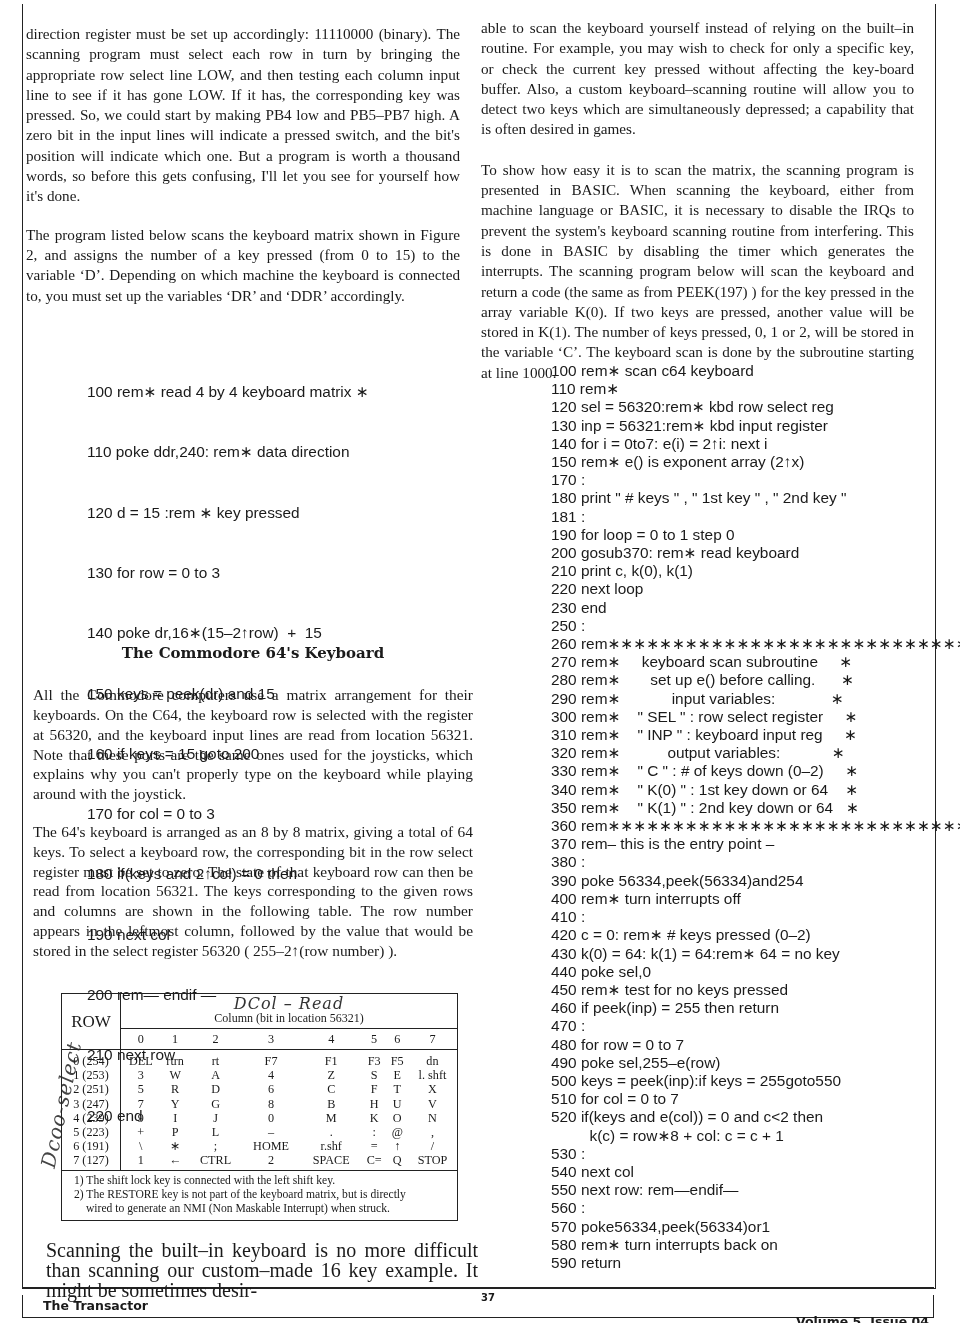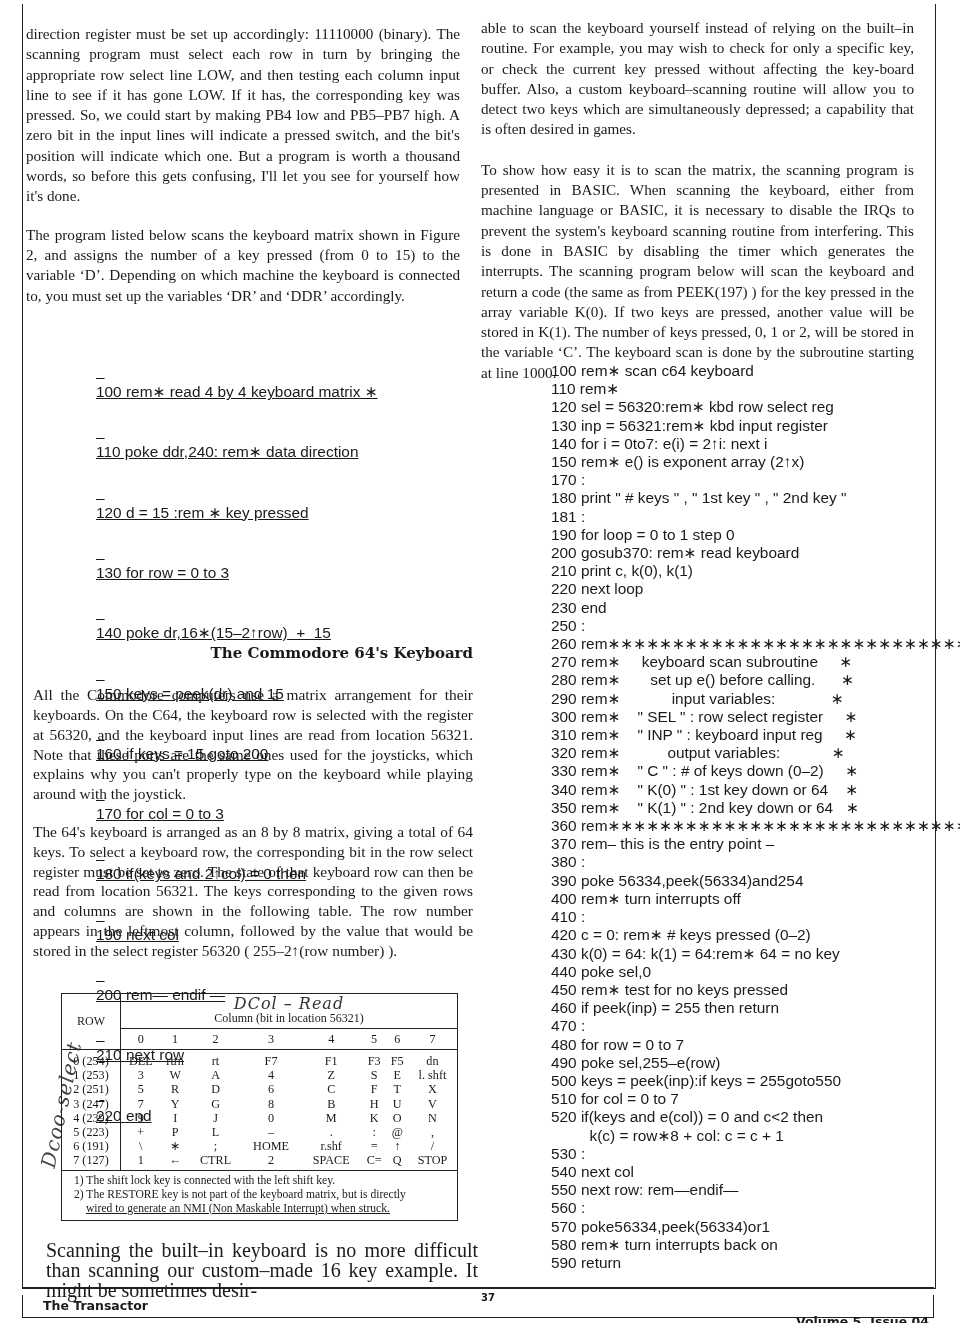--- a/index.html
+++ b/index.html
@@ -2,39 +2,39 @@
 <html><head>
 <meta charset="utf-8">
 <style>
   html, body { margin: 0; padding: 0; background: #ffffff; }
   body { width: 960px; height: 1323px; position: relative; overflow: hidden; color: #1a1a1a; }
   .page-frame { position: absolute; left: 22px; top: 4px; width: 912px; height: 1284px; border: 1.5px solid #222; border-top: none; }
   .col { position: absolute; font-family: "Liberation Serif", serif; font-size: 15.2px; line-height: 20.3px; text-align: justify; }
   .col-left { left: 26px; top: 24px; width: 434px; }
   .col-right { left: 481px; top: 18px; width: 433px; }
   .para { margin: 0 0 18px 0; }
-  .heading { font-family: "DejaVu Serif", serif; font-weight: bold; font-size: 15px; margin: 0 0 22px 0; text-align: right; }
+  .heading { font-family: "DejaVu Serif", serif; font-weight: bold; font-size: 15px; margin: 0 0 22px 0; text-align: center; }
   .code { font-family: "Liberation Sans", sans-serif; font-size: 15.4px; line-height: 20.1px; white-space: pre; text-align: left; }
-  .code-left { position: absolute; left: 96px; top: 342px; text-decoration: underline; }
+  .code-left { position: absolute; left: 87px; top: 342px; }
   .code-right { position: absolute; left: 551px; top: 362px; line-height: 18.2px; }
   .code-line { display: block; }
 
   .kbd-table-wrap { position: absolute; left: 61px; top: 993px; width: 395px; border: 1.5px solid #222; font-family: "Liberation Serif", serif; }
   table.kbd { border-collapse: collapse; width: 100%; font-size: 12.2px; }
   table.kbd td, table.kbd th { padding: 0; text-align: center; font-weight: normal; }
   .hdr-row td { border-bottom: 1.3px solid #222; }
   .row-head { width: 58px; border-right: 1.3px solid #222; }
   .col-caption { font-size: 12px; height: 32px; vertical-align: bottom; padding-bottom: 2px !important; }
   .hand { font-family: "DejaVu Serif", serif; font-style: italic; font-size: 16px; color: #333; letter-spacing: 1px; display: block; line-height: 14px; }
   .colnums td { height: 20px; }
   .data-rows td { line-height: 14.2px; font-size: 12.2px; }
   .data-rows tr:first-child td { padding-top: 4px; }
   .data-rows tr:last-child td { padding-bottom: 2px; }
   .notes { border-top: 1.3px solid #222; padding: 3px 8px 4px 12px; font-size: 11.6px; line-height: 14px; }
-  .notes .indent { padding-left: 12px; text-decoration: underline; }
+  .notes .indent { padding-left: 12px; }
   .side-hand { position: absolute; left: 16px; top: 1015px; width: 40px; height: 160px; }
   .side-hand span { position: absolute; left: 20px; top: 150px; transform: rotate(-78deg); transform-origin: left top; font-family: "DejaVu Serif", serif; font-style: italic; font-size: 20px; color: #444; white-space: nowrap; letter-spacing: 1px; }
 
   .closing { position: absolute; left: 46px; top: 1240px; width: 432px; font-family: "Liberation Serif", serif; font-size: 20px; line-height: 20px; text-align: justify; }
 
   .footer { position: absolute; left: 22px; top: 1295px; width: 910px; height: 22px; border: 1.5px solid #222; border-top: none; font-family: "DejaVu Sans", sans-serif; font-weight: bold; }
   .footer-title { position: absolute; left: 20px; top: 3px; font-size: 12.5px; }
   .footer-page { position: absolute; left: 458px; top: -3px; font-size: 10px; }
   .footer-issue { position: absolute; right: 4px; top: -9px; font-size: 12.5px; margin-top: 28px; }
   .footer-topline { position: absolute; left: 22px; top: 1287px; width: 912px; border-top: 1.5px solid #222; }
@@ -72,21 +72,21 @@
 </div>
 
 <div class="side-hand">
   <span>Dcoo-select</span>
 </div>
 
 <div class="kbd-table-wrap">
   <table class="kbd">
     <tbody>
         <tr class="hdr-row">
-      <td class="row-head" rowspan="2" style="vertical-align:middle; border-bottom:1.3px solid #222; font-size:12px;">ROW</td>
+      <td class="row-head" rowspan="2" style="vertical-align:middle; border-bottom:1.3px solid #222; font-size:17px;">ROW</td>
       <td colspan="8" class="col-caption">
         <span class="hand">DCol – Read</span>
         <span>Column (bit in location 56321)</span>
       </td>
     </tr>
     <tr class="colnums hdr-row">
       <td>0</td>
       <td>1</td>
       <td>2</td>
       <td>3</td>

